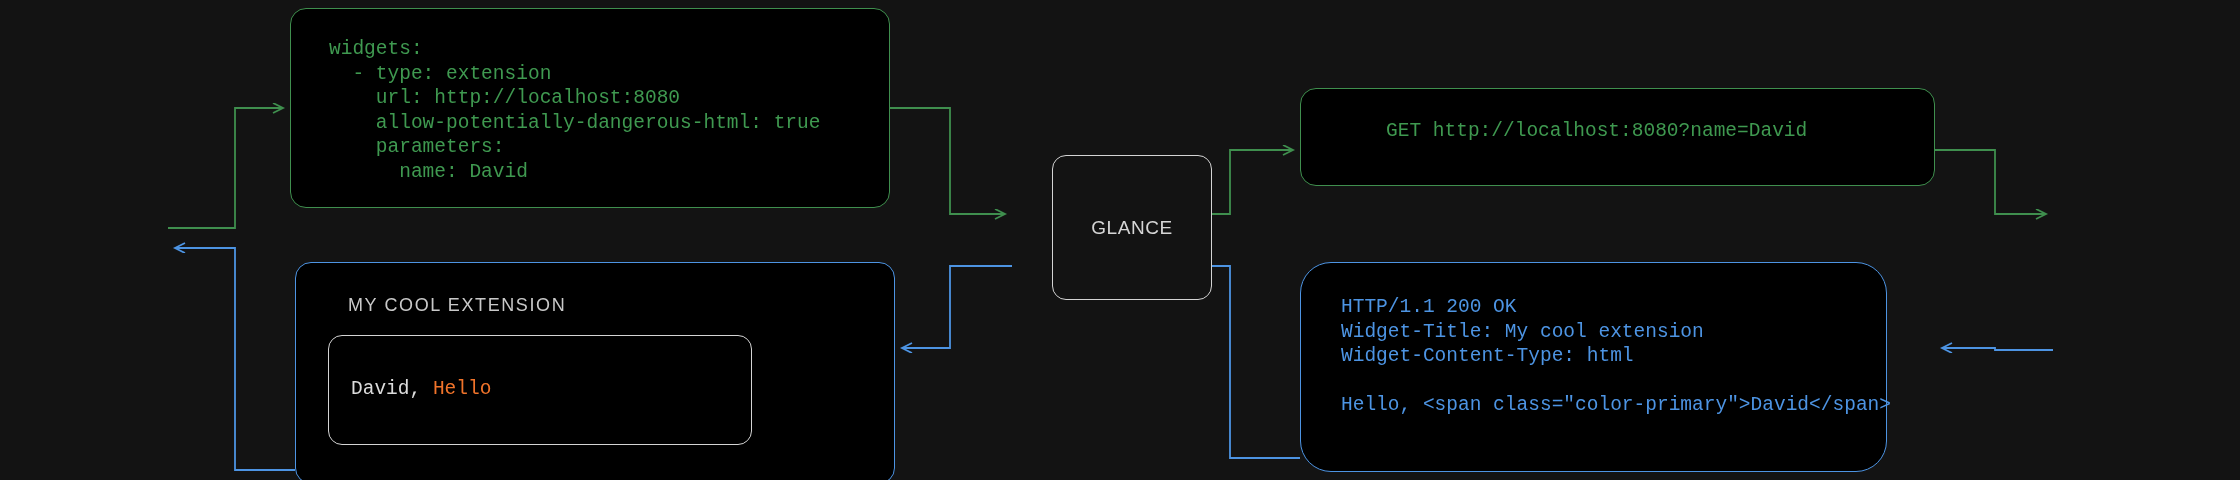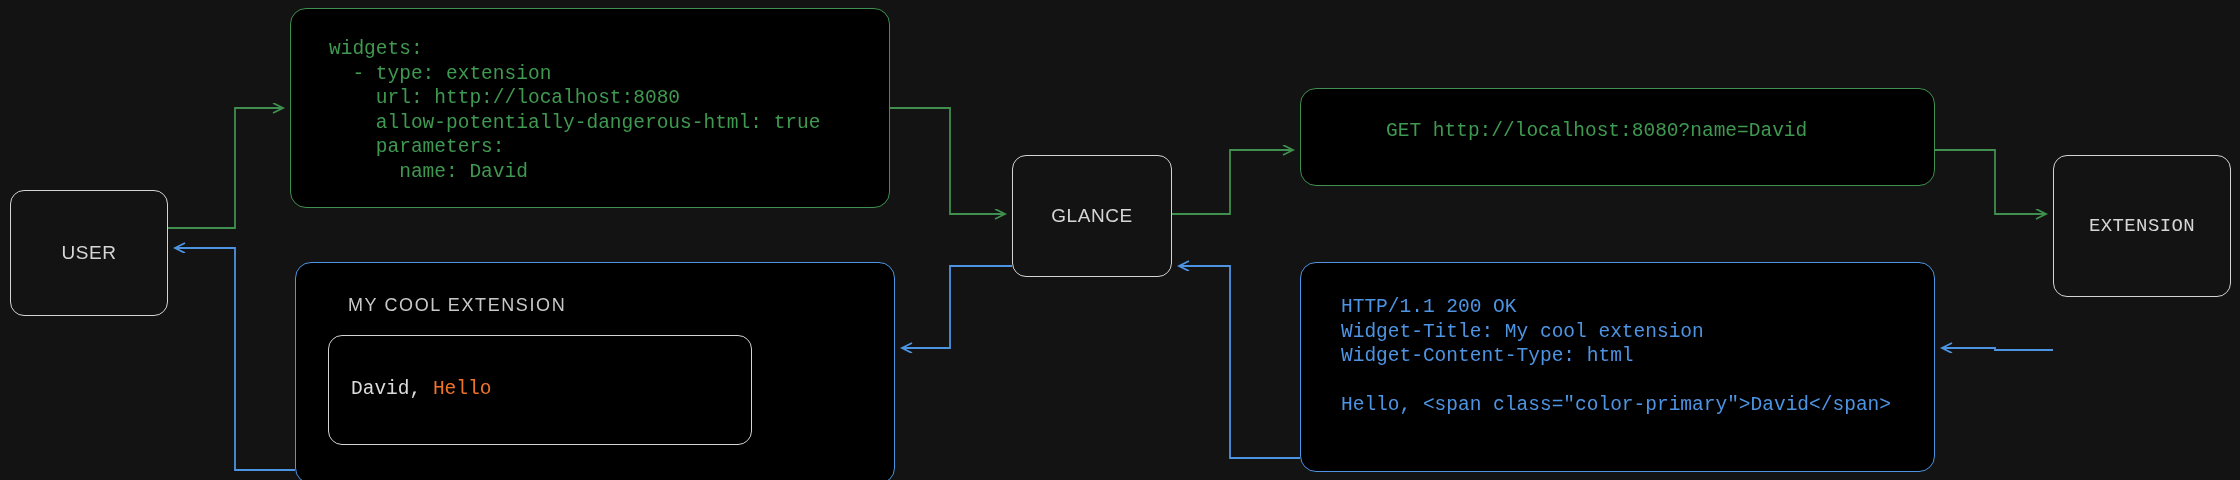--- a/index.html
+++ b/index.html
@@ -42,21 +42,21 @@
     font-size: 19px;
     letter-spacing: 0.6px;
   }
   .node-mono {
     font-family: "Liberation Mono", "DejaVu Sans Mono", monospace;
     font-size: 19px;
     letter-spacing: 0.4px;
   }
 
   #node-user    { left: 10px;   top: 190px; width: 158px; height: 126px; }
-  #node-glance  { left: 1012px; top: 155px; width: 160px; height: 122px; justify-content: center; }
+  #node-glance  { left: 1052px; top: 155px; width: 160px; height: 145px; justify-content: center; }
   #node-ext     { left: 2053px; top: 155px; width: 178px; height: 142px; }
 
   
   .panel {
     position: absolute;
     box-sizing: border-box;
     border-radius: 16px;
     background: #000000;
     border: 1.8px solid;
   }
@@ -77,21 +77,21 @@
     left: 290px; top: 8px; width: 600px; height: 200px;
   }
   #panel-yaml .code { padding: 28px 0 0 38px; }
 
   #panel-get {
     left: 1300px; top: 88px; width: 635px; height: 98px; padding-left: 45px;
   }
   #panel-get .code { padding: 30px 0 0 40px; }
 
   #panel-response {
-    left: 1300px; top: 248px; width: 635px; height: 210px;
+    left: 1300px; top: 248px; width: 587px; height: 210px; border-radius: 31px;
   }
   #panel-response .code { padding: 32px 0 0 40px; }
 
   
   #panel-widget {
     left: 295px; top: 248px; width: 600px; height: 222px;
   }
   #widget-title {
     position: absolute;
     left: 52px;
@@ -149,31 +149,25 @@
       <path d="M2053,350 L1995,350 L1995,348 L1942,348" stroke="#4d94e3" marker-end="url(#arrow-blue)"></path>
 
       <path d="M1300,458 L1230,458 L1230,266 L1179,266" stroke="#4d94e3" marker-end="url(#arrow-blue)"></path>
 
       <path d="M1012,266 L950,266 L950,348 L902,348" stroke="#4d94e3" marker-end="url(#arrow-blue)"></path>
 
       <path d="M295,470 L235,470 L235,248 L175,248" stroke="#4d94e3" marker-end="url(#arrow-blue)"></path>
     </g>
   </svg>
 
-  <div class="node node-sans" id="node-user">
-    <span>USER</span>
-  </div>
 
   <div class="node node-sans" id="node-glance">
     <span>GLANCE</span>
   </div>
 
-  <div class="node node-mono" id="node-ext">
-    <span>EXTENSION</span>
-  </div>
 
   <div class="panel panel-green" id="panel-yaml">
     <pre class="code code-green">widgets:
   - type: extension
     url: http://localhost:8080
     allow-potentially-dangerous-html: true
     parameters:
       name: David</pre>
   </div>
 

